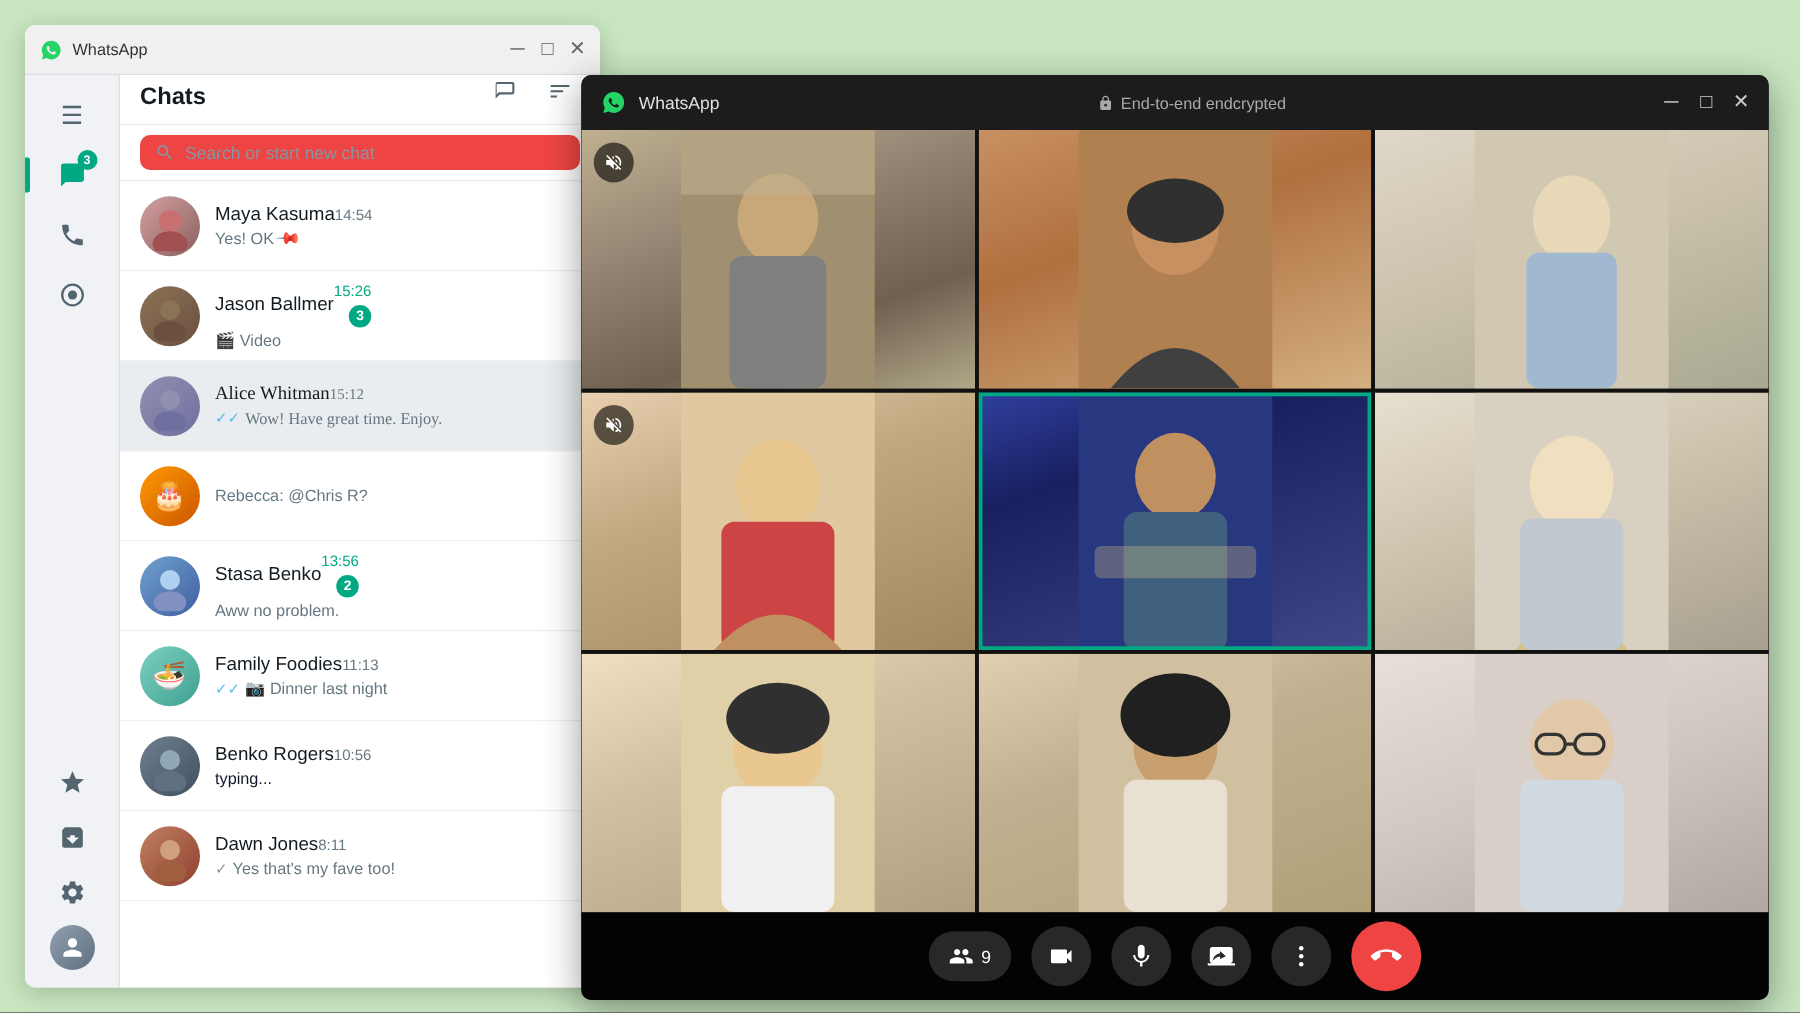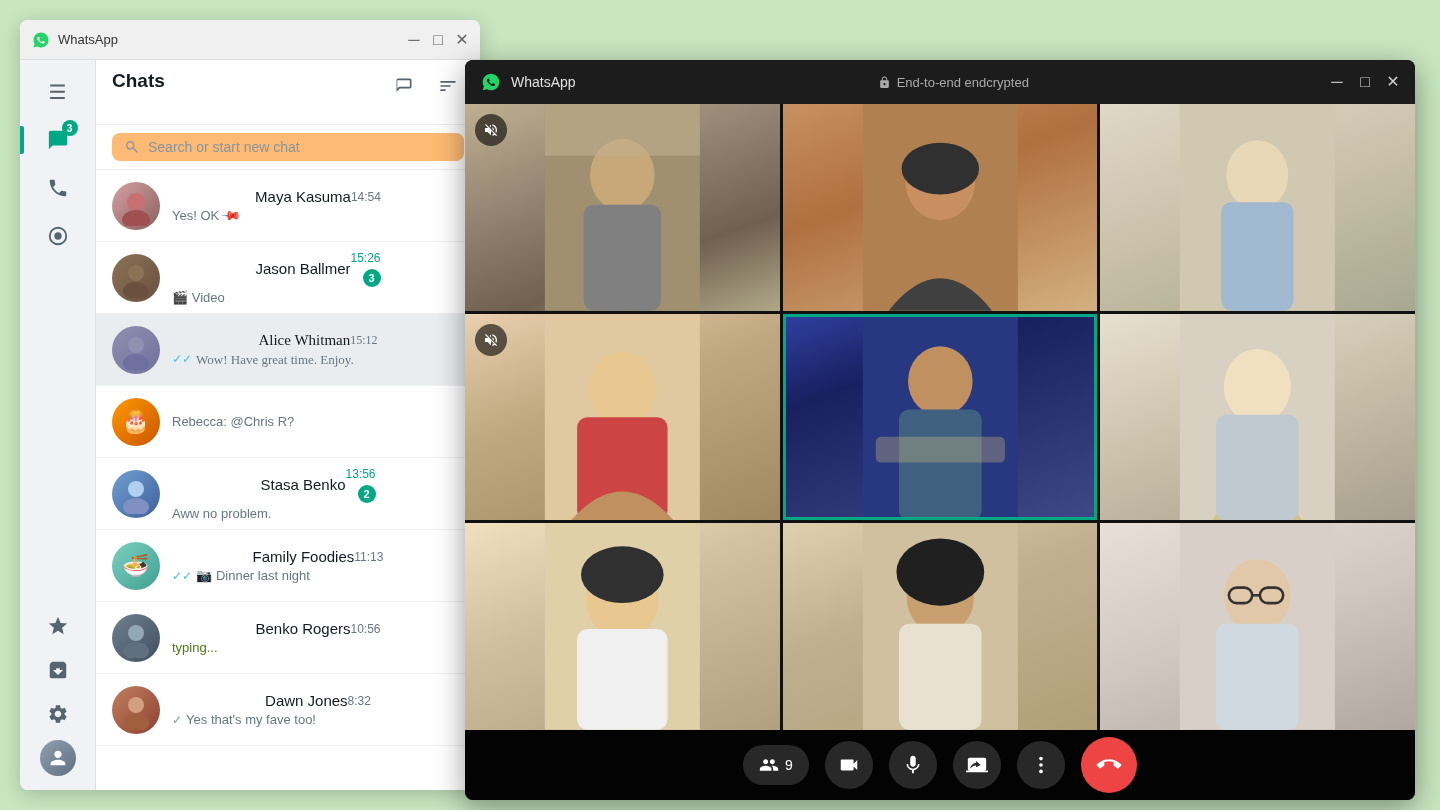--- a/index.html
+++ b/index.html
@@ -140,23 +140,23 @@
       top: 40px;
       right: 0;
       bottom: 0;
       background: #fff;
       display: flex;
       flex-direction: column;
     }
 
     .chat-header {
       display: flex;
-      align-items: flex-start;
+      align-items: flex-end;
       padding: 10px 16px;
-      height: 65px;
+      height: 40px;
       border-bottom: 1px solid #e9edef;
     }
 
     .chat-header h1 {
       font-size: 19px;
       font-weight: 600;
       color: #111b21;
       flex: 1;
     }
 
@@ -179,21 +179,21 @@
     }
 
     .search-bar {
       padding: 8px 16px;
       border-bottom: 1px solid #e9edef;
     }
 
     .search-input-wrap {
       display: flex;
       align-items: center;
-      background: #fdba74;
+      background: #ef4444;
       border-radius: 8px;
       padding: 6px 12px;
       gap: 8px;
     }
 
     .search-input-wrap input {
       border: none;
       background: transparent;
       font-size: 14px;
       color: #111b21;
@@ -239,21 +239,21 @@
       font-size: 20px;
     }
 
     .chat-info {
       flex: 1;
       min-width: 0;
     }
 
     .chat-name-row {
       display: flex;
-      justify-content: center;
+      justify-content: flex-start;
       align-items: center;
       margin-bottom: 3px;
     }
 
     .chat-name {
       font-size: 15px;
       font-weight: 500;
       color: #111b21;
       white-space: nowrap;
       overflow: hidden;
@@ -681,37 +681,37 @@
           </svg>
         </div>
         <div class="chat-info">
           <div class="chat-name-row">
             <span class="chat-name">Benko Rogers</span>
             <div class="chat-meta">
               <span class="chat-time">10:56</span>
             </div>
           </div>
           <div class="chat-preview">
-            <span class="typing" style="color:#4d7c0f;">typing...</span>
+            <span class="typing" style="color:#0f172a;">typing...</span>
           </div>
         </div>
       </div>
 
       <div class="chat-item">
         <div class="chat-avatar" style="background: linear-gradient(135deg, #c08060, #904030); overflow:hidden;">
           <svg viewBox="0 0 40 40" width="40" height="40">
             <circle cx="20" cy="15" r="8" fill="#d0a080"></circle>
             <ellipse cx="20" cy="33" rx="13" ry="9" fill="#a06040"></ellipse>
           </svg>
         </div>
         <div class="chat-info">
           <div class="chat-name-row">
             <span class="chat-name">Dawn Jones</span>
             <div class="chat-meta">
-              <span class="chat-time">8:32</span>
+              <span class="chat-time">8:11</span>
             </div>
           </div>
           <div class="chat-preview">
             <span class="double-check" style="color:#8696a0;">✓</span>
             <span>Yes that's my fave too!</span>
           </div>
         </div>
       </div>
 
     </div>

